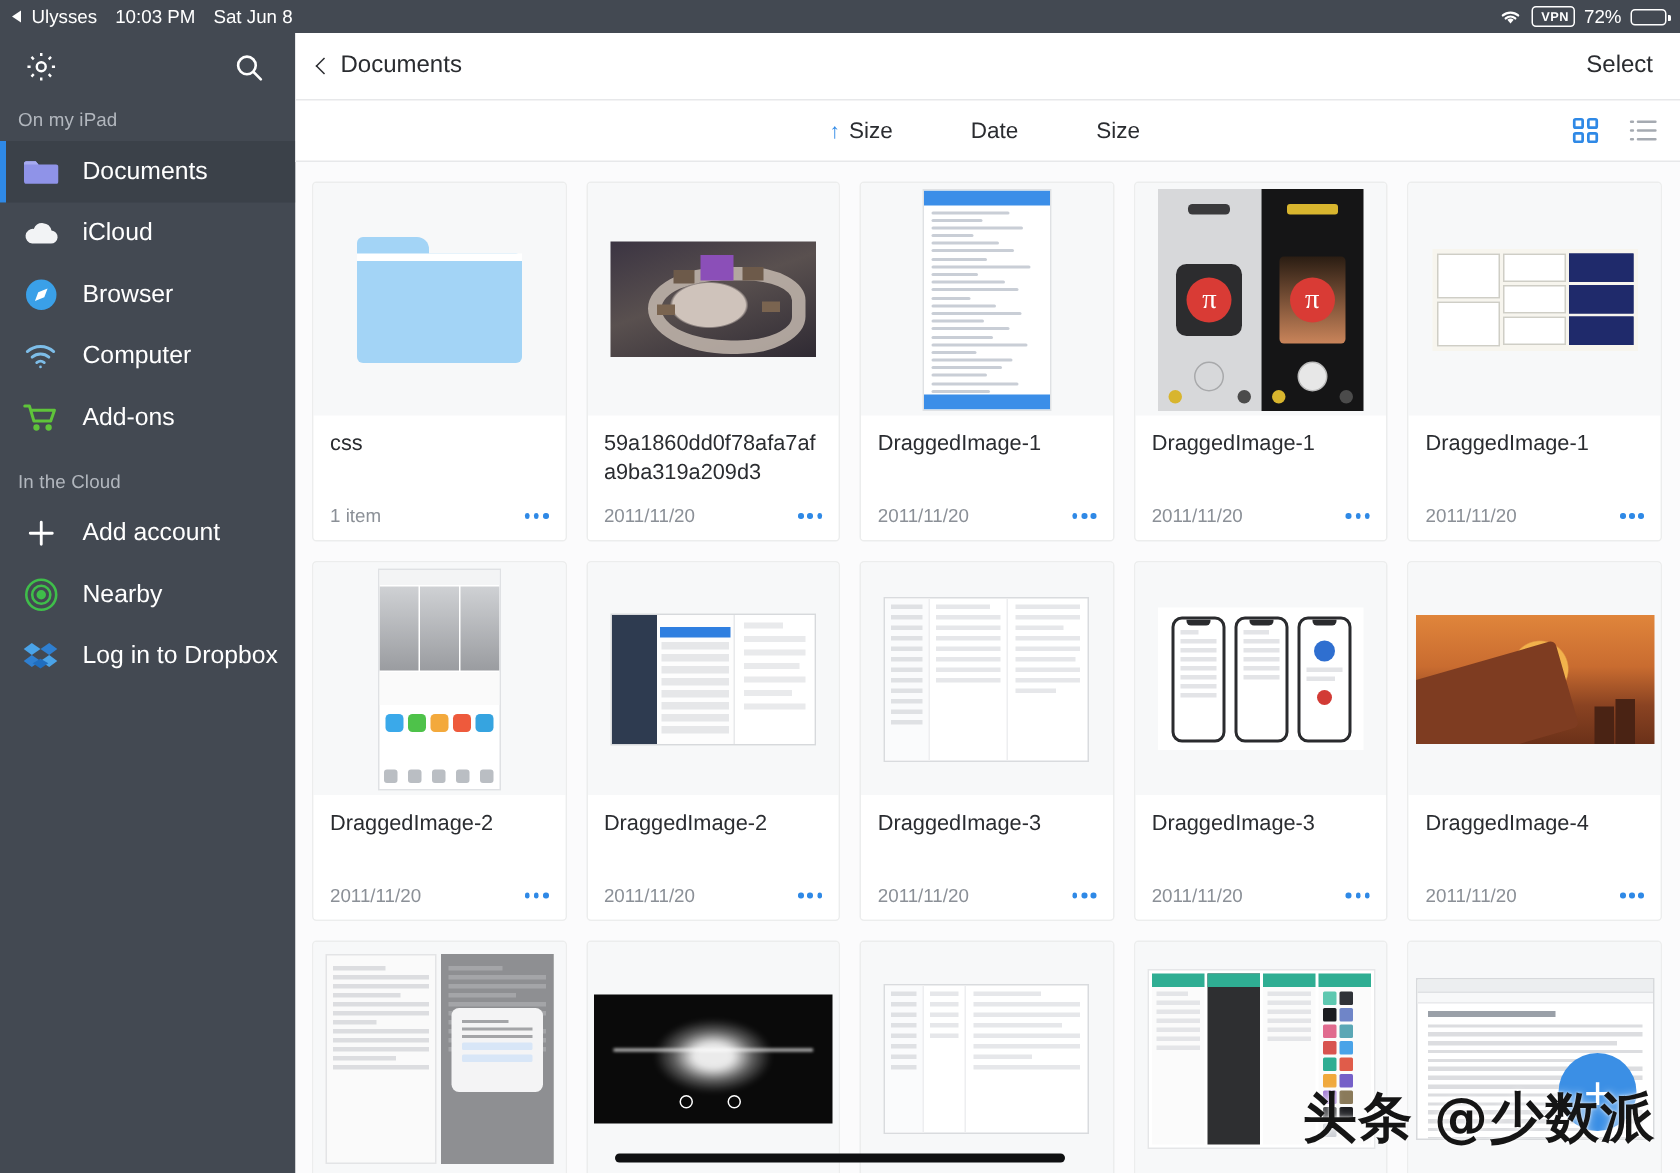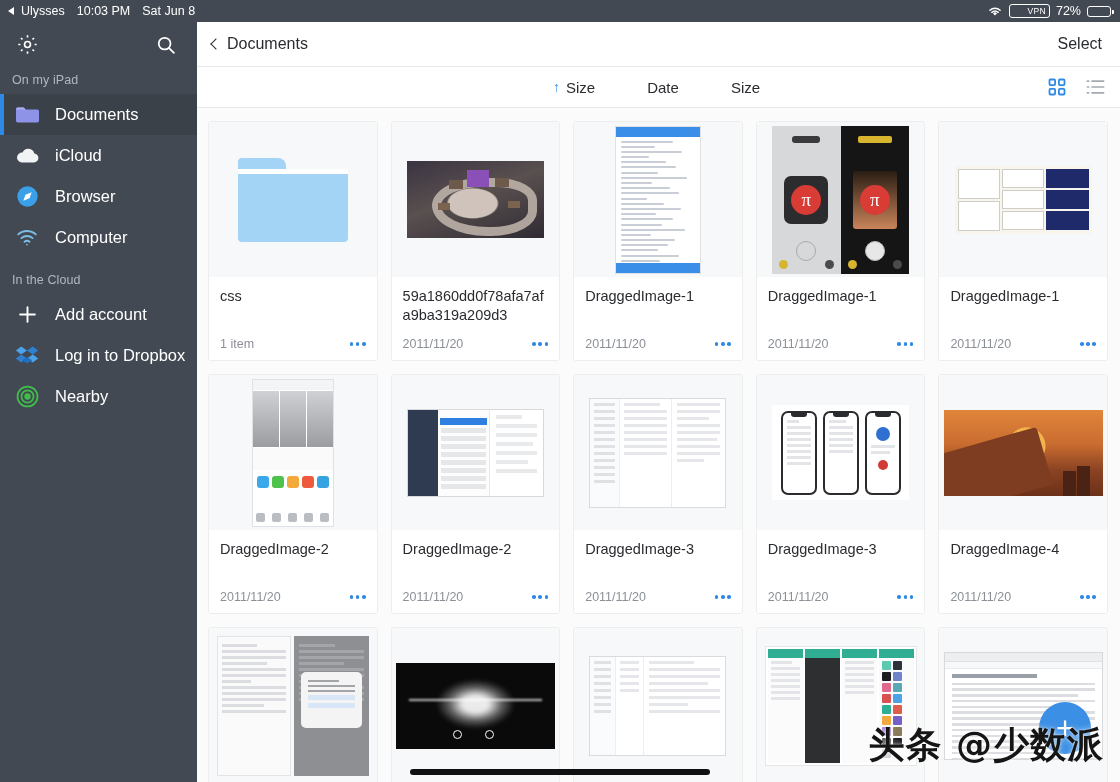--- a/index.html
+++ b/index.html
@@ -28,22 +28,22 @@
     border-right: 6px solid #ffffff;
     display: inline-block;
   }
   .sb-app { font-size: 12.5px; }
   .sb-time { font-size: 12.5px; margin-left: 5px; }
   .sb-date { font-size: 12.5px; margin-left: 5px; }
   .sb-right { margin-left: auto; display: flex; align-items: center; gap: 6px; }
   .wifi-ico { width: 16px; height: 12px; position: relative; }
   .vpn-badge {
     border: 1.3px solid #ffffff; border-radius: 3px;
-    font-size: 8.5px; line-height: 1; padding: 2px 3px 2px 18px;
-    letter-spacing: .3px; font-weight: 400;
+    font-size: 8.5px; line-height: 1; padding: 2px 3px 2px 6px;
+    letter-spacing: .3px; font-weight: 700;
   }
   .sb-pct { font-size: 12.5px; }
   .batt {
     width: 24px; height: 11px;
     border: 1.3px solid #ffffff; border-radius: 3px;
     position: relative; padding: 1.3px;
   }
   .batt::after {
     content: ""; position: absolute; right: -3.6px; top: 3px;
     width: 2px; height: 4px; background: #ffffff; border-radius: 0 1px 1px 0;
@@ -415,57 +415,67 @@
           <svg width="24" height="19" viewBox="0 0 24 19" fill="none" stroke="#7dbde8" stroke-width="1.9" stroke-linecap="round">
             <path d="M3.2 6.4A13 13 0 0 1 20.8 6.4"></path>
             <path d="M6.4 10.1A8.6 8.6 0 0 1 17.6 10.1"></path>
             <path d="M9.5 13.7A4.2 4.2 0 0 1 14.5 13.7"></path>
             <circle cx="12" cy="16.6" r=".9" fill="#7dbde8" stroke="none"></circle>
           </svg>
         </span>
         <span class="side-label">Computer</span>
       </div>
 
+      <div class="side-item">
+        <span class="side-ico">
+          <svg width="25" height="21" viewBox="0 0 25 21">
+            <path d="M1.5 2.6h3.1l3 10.1h11.2l2.5-7.2H6.2" fill="none" stroke="#5fc43a" stroke-width="2" stroke-linejoin="round" stroke-linecap="round"></path>
+            <circle cx="9.3" cy="17" r="2.1" fill="#5fc43a"></circle>
+            <circle cx="17.4" cy="17" r="2.1" fill="#5fc43a"></circle>
+          </svg>
+        </span>
+        <span class="side-label">Add-ons</span>
+      </div>
 
       <div class="cloud-gap"></div>
 
       <div class="sec-head">In the Cloud</div>
 
       <div class="side-item">
         <span class="side-ico">
           <svg width="21" height="21" viewBox="0 0 22 22" stroke="#ffffff" stroke-width="2" stroke-linecap="round">
             <path d="M11 3.3v15.4M3.3 11h15.4"></path>
           </svg>
         </span>
 
         <span class="side-label">Add account</span>
+      </div>
+
+      <div class="side-item">
+        <span class="side-ico">
+          <svg width="23" height="23" viewBox="0 0 24 24" fill="none" stroke="#3fbe4a" stroke-width="1.8">
+            <circle cx="12" cy="12" r="10.4"></circle>
+            <circle cx="12" cy="12" r="6.3"></circle>
+            <circle cx="12" cy="12" r="2.4" fill="#3fbe4a"></circle>
+          </svg>
+        </span>
+        <span class="side-label">Nearby</span>
       </div>
 
       <div class="side-item">
         <span class="side-ico">
           <svg width="24" height="22" viewBox="0 0 24 22">
             <path d="M6.2 1.6 0.8 5.6l5.4 4 5.8-4z" fill="#4aa3e8"></path>
             <path d="M17.8 1.6 23.2 5.6l-5.4 4-5.8-4z" fill="#2f7fd0"></path>
             <path d="M6.2 17.6 0.8 13.6l5.4-4 5.8 4z" fill="#2f7fd0"></path>
             <path d="M17.8 17.6 23.2 13.6l-5.4-4-5.8 4z" fill="#4aa3e8"></path>
             <path d="M12 18.6l-5.2-3.4L12 12.2l5.2 3z" fill="#1f6ec0"></path>
           </svg>
         </span>
         <span class="side-label">Log in to Dropbox</span>
-      </div>
-
-      <div class="side-item">
-        <span class="side-ico">
-          <svg width="23" height="23" viewBox="0 0 24 24" fill="none" stroke="#3fbe4a" stroke-width="1.8">
-            <circle cx="12" cy="12" r="10.4"></circle>
-            <circle cx="12" cy="12" r="6.3"></circle>
-            <circle cx="12" cy="12" r="2.4" fill="#3fbe4a"></circle>
-          </svg>
-        </span>
-        <span class="side-label">Nearby</span>
       </div>
     </div>
 
     <div class="content">
 
       <div class="navbar">
         <div class="nav-back">
           <span class="chev-left"></span>
           <span class="nav-back-label">Documents</span>
         </div>

